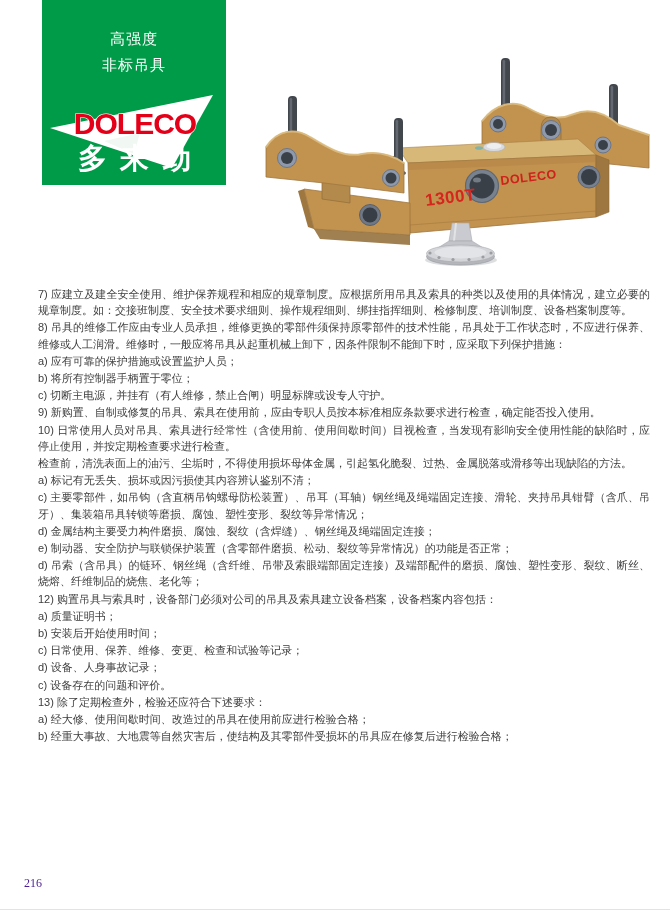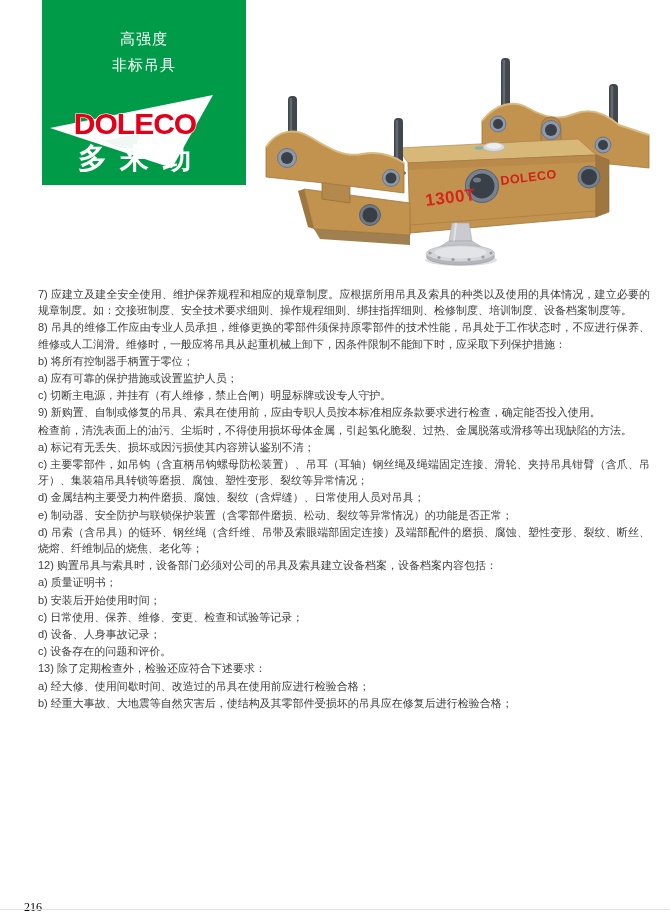--- a/index.html
+++ b/index.html
@@ -3,21 +3,21 @@
 <meta charset="utf-8">
 <style>
   html,body { margin:0; padding:0; }
   body {
     width:670px; height:915px; position:relative; overflow:hidden;
     background:#ffffff;
     font-family:"Liberation Sans","DejaVu Sans",sans-serif;
   }
   
   .brand-panel {
-    position:absolute; left:42px; top:0; width:204px; height:185px;
+    position:absolute; left:42px; top:0; width:184px; height:185px;
     background:#009B48;
     text-decoration:underline;
   }
   .brand-title {
     position:absolute; left:0; width:100%;
     text-align:center; color:#ffffff; font-size:15px; letter-spacing:1px;
   }
   .brand-title.t1 { top:30px; }
   .brand-title.t2 { top:56px; }
   .logo-svg { position:absolute; left:0; top:84px; }
@@ -27,21 +27,21 @@
   .text-block {
     position:absolute; left:38px; top:286px; width:612px;
     font-size:11px; line-height:16.2px; color:#3d3d3d;
     text-align:justify;
   }
   .text-block p { margin:0 0 1px 0; }
   
   .page-number {
     position:absolute; left:24px; top:876px;
     font-family:"Liberation Serif","DejaVu Serif",serif;
-    font-size:12px; color:#000000;margin-top:24px;
+    font-size:12px; color:#4c1d95;
   }
   .footer-line {
     position:absolute; left:0; top:909px; width:670px; height:0;
     border-top:1px solid #e3e3e3;
   }
 </style>
 </head>
 <body>
 
 <div class="brand-panel">
@@ -150,28 +150,29 @@
     <circle cx="211" cy="204.5" r="1.6" fill="#9B9DA3"></circle>
     <circle cx="225" cy="202" r="1.6" fill="#9B9DA3"></circle>
     <circle cx="233" cy="198" r="1.6" fill="#9B9DA3"></circle>
   </g>
 </svg>
 </div>
 
 <div class="text-block">
     <p>7) 应建立及建全安全使用、维护保养规程和相应的规章制度。应根据所用吊具及索具的种类以及使用的具体情况，建立必要的规章制度。如：交接班制度、安全技术要求细则、操作规程细则、绑挂指挥细则、检修制度、培训制度、设备档案制度等。</p>
     <p>8) 吊具的维修工作应由专业人员承担，维修更换的零部件须保持原零部件的技术性能，吊具处于工作状态时，不应进行保养、维修或人工润滑。维修时，一般应将吊具从起重机械上卸下，因条件限制不能卸下时，应采取下列保护措施：</p>
+    <p>a) 应有可靠的保护措施或设置监护人员；</p>
     <p>b) 将所有控制器手柄置于零位；</p>
-    <p>a) 应有可靠的保护措施或设置监护人员；</p>
     <p>c) 切断主电源，并挂有（有人维修，禁止合闸）明显标牌或设专人守护。</p>
     <p>9) 新购置、自制或修复的吊具、索具在使用前，应由专职人员按本标准相应条款要求进行检查，确定能否投入使用。</p>
+    <p>10) 日常使用人员对吊具、索具进行经常性（含使用前、使用间歇时间）目视检查，当发现有影响安全使用性能的缺陷时，应停止使用，并按定期检查要求进行检查。</p>
     <p>检查前，清洗表面上的油污、尘垢时，不得使用损坏母体金属，引起氢化脆裂、过热、金属脱落或滑移等出现缺陷的方法。</p>
     <p>a) 标记有无丢失、损坏或因污损使其内容辨认鉴别不清；</p>
     <p>c) 主要零部件，如吊钩（含直柄吊钩螺母防松装置）、吊耳（耳轴）钢丝绳及绳端固定连接、滑轮、夹持吊具钳臂（含爪、吊牙）、集装箱吊具转锁等磨损、腐蚀、塑性变形、裂纹等异常情况；</p>
-    <p>d) 金属结构主要受力构件磨损、腐蚀、裂纹（含焊缝）、日常使用人员对吊具；</p>
+    <p>d) 金属结构主要受力构件磨损、腐蚀、裂纹（含焊缝）、钢丝绳及绳端固定连接；</p>
     <p>e) 制动器、安全防护与联锁保护装置（含零部件磨损、松动、裂纹等异常情况）的功能是否正常；</p>
     <p>d) 吊索（含吊具）的链环、钢丝绳（含纤维、吊带及索眼端部固定连接）及端部配件的磨损、腐蚀、塑性变形、裂纹、断丝、烧熔、纤维制品的烧焦、老化等；</p>
     <p>12) 购置吊具与索具时，设备部门必须对公司的吊具及索具建立设备档案，设备档案内容包括：</p>
     <p>a) 质量证明书；</p>
     <p>b) 安装后开始使用时间；</p>
     <p>c) 日常使用、保养、维修、变更、检查和试验等记录；</p>
     <p>d) 设备、人身事故记录；</p>
     <p>c) 设备存在的问题和评价。</p>
     <p>13) 除了定期检查外，检验还应符合下述要求：</p>
     <p>a) 经大修、使用间歇时间、改造过的吊具在使用前应进行检验合格；</p>

